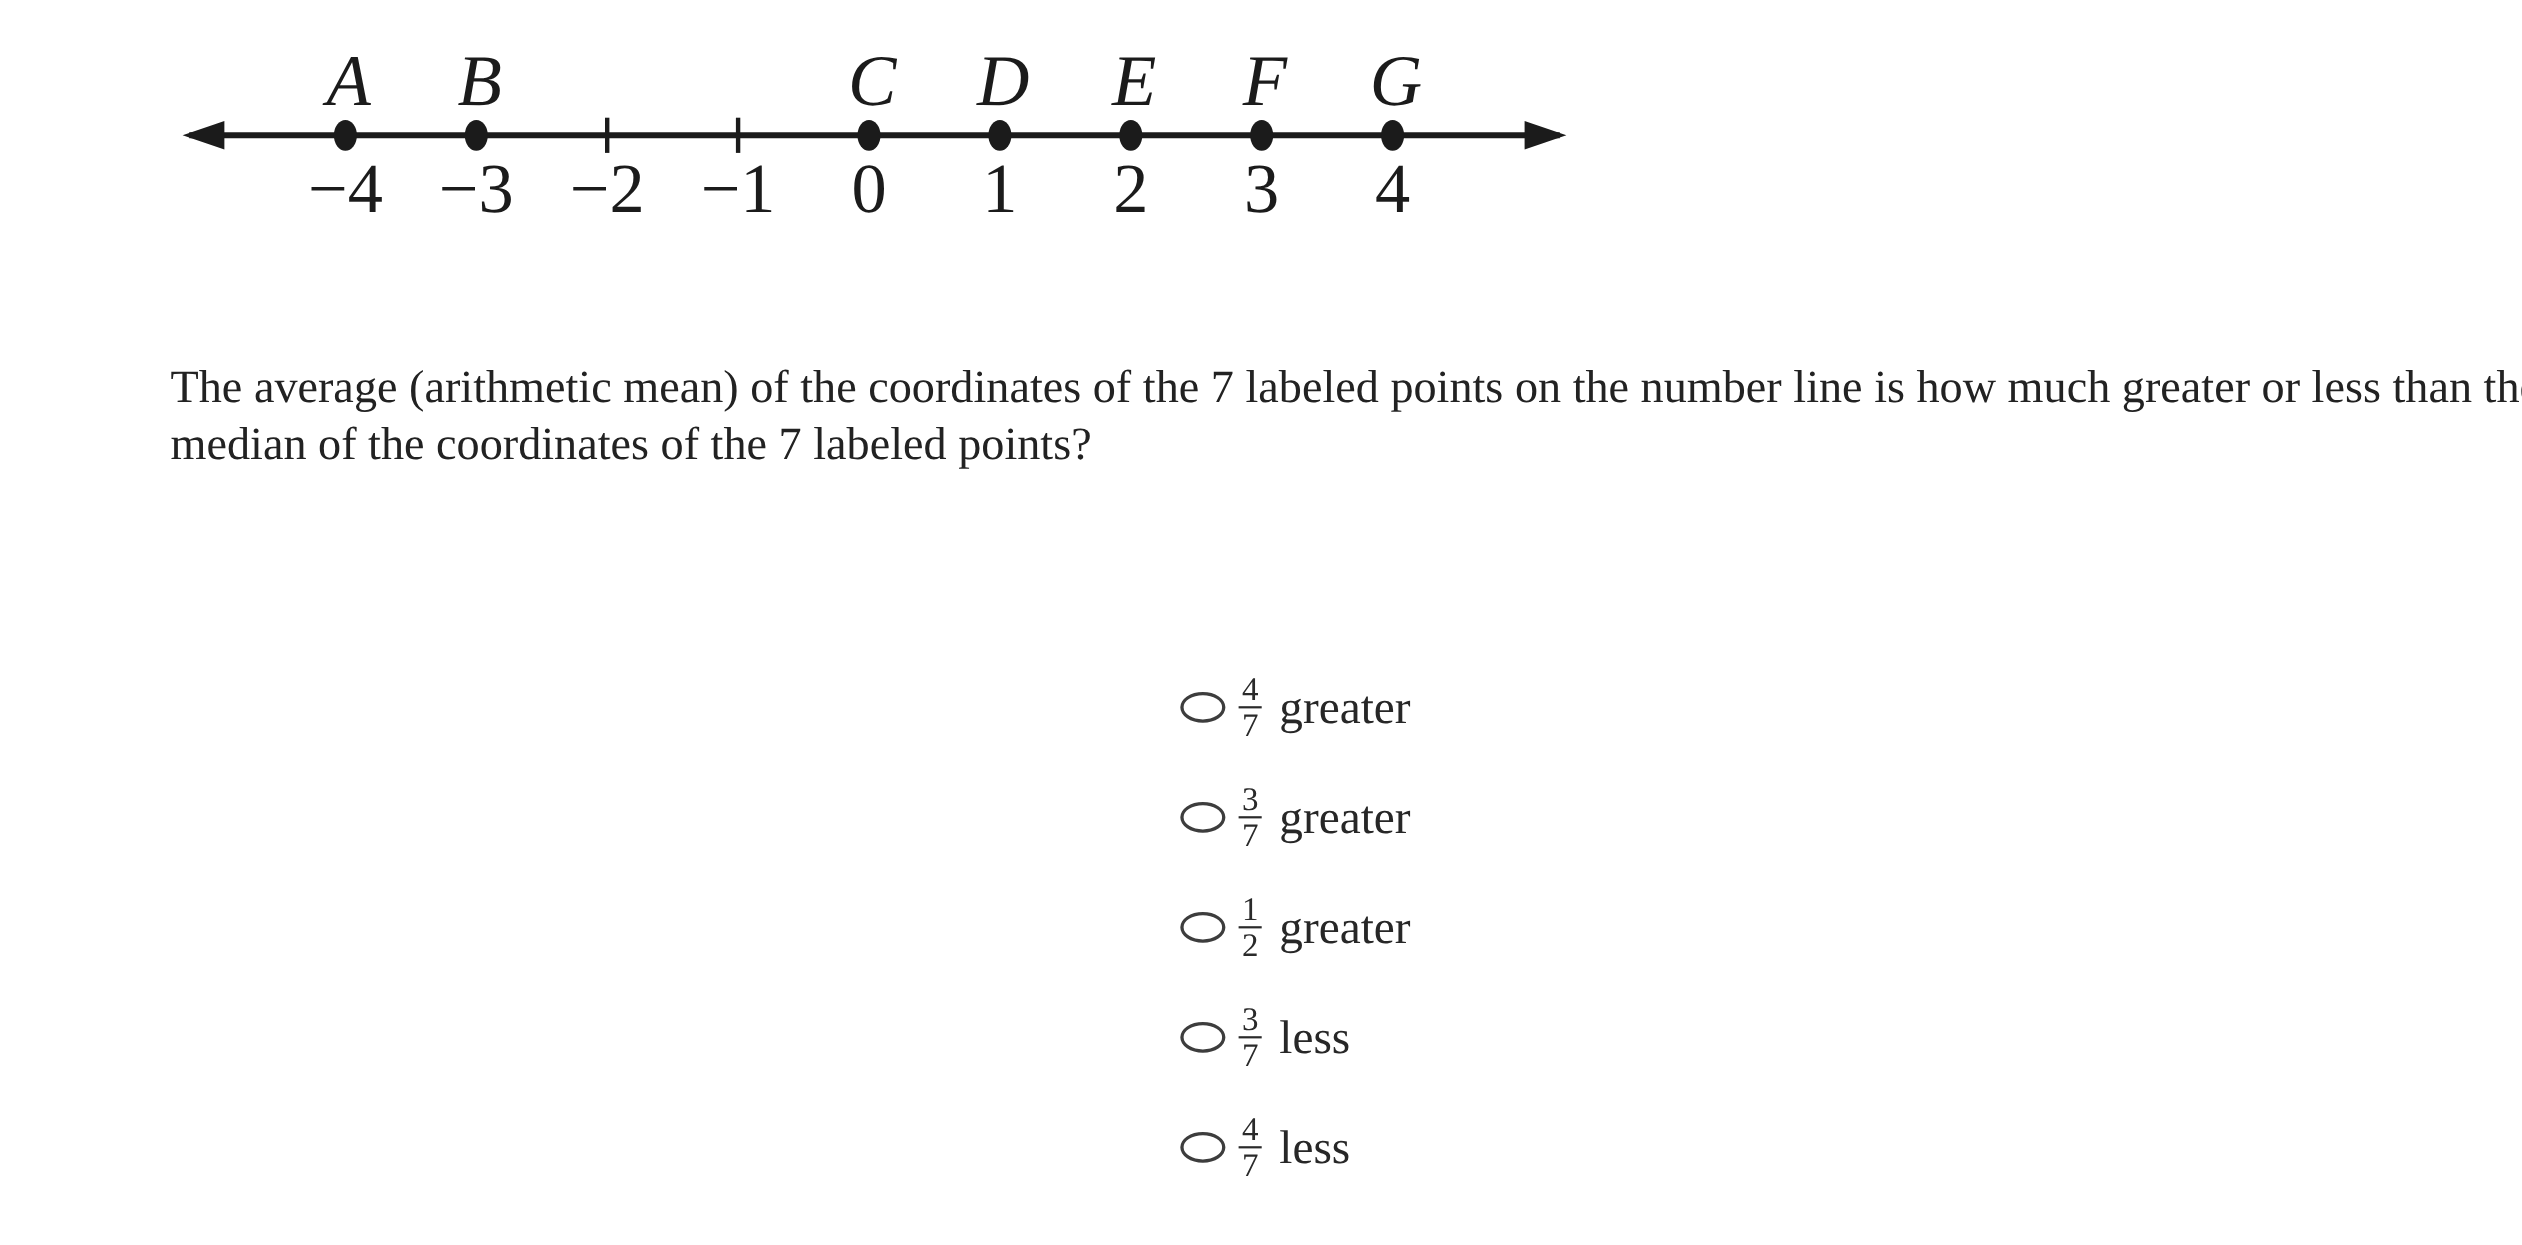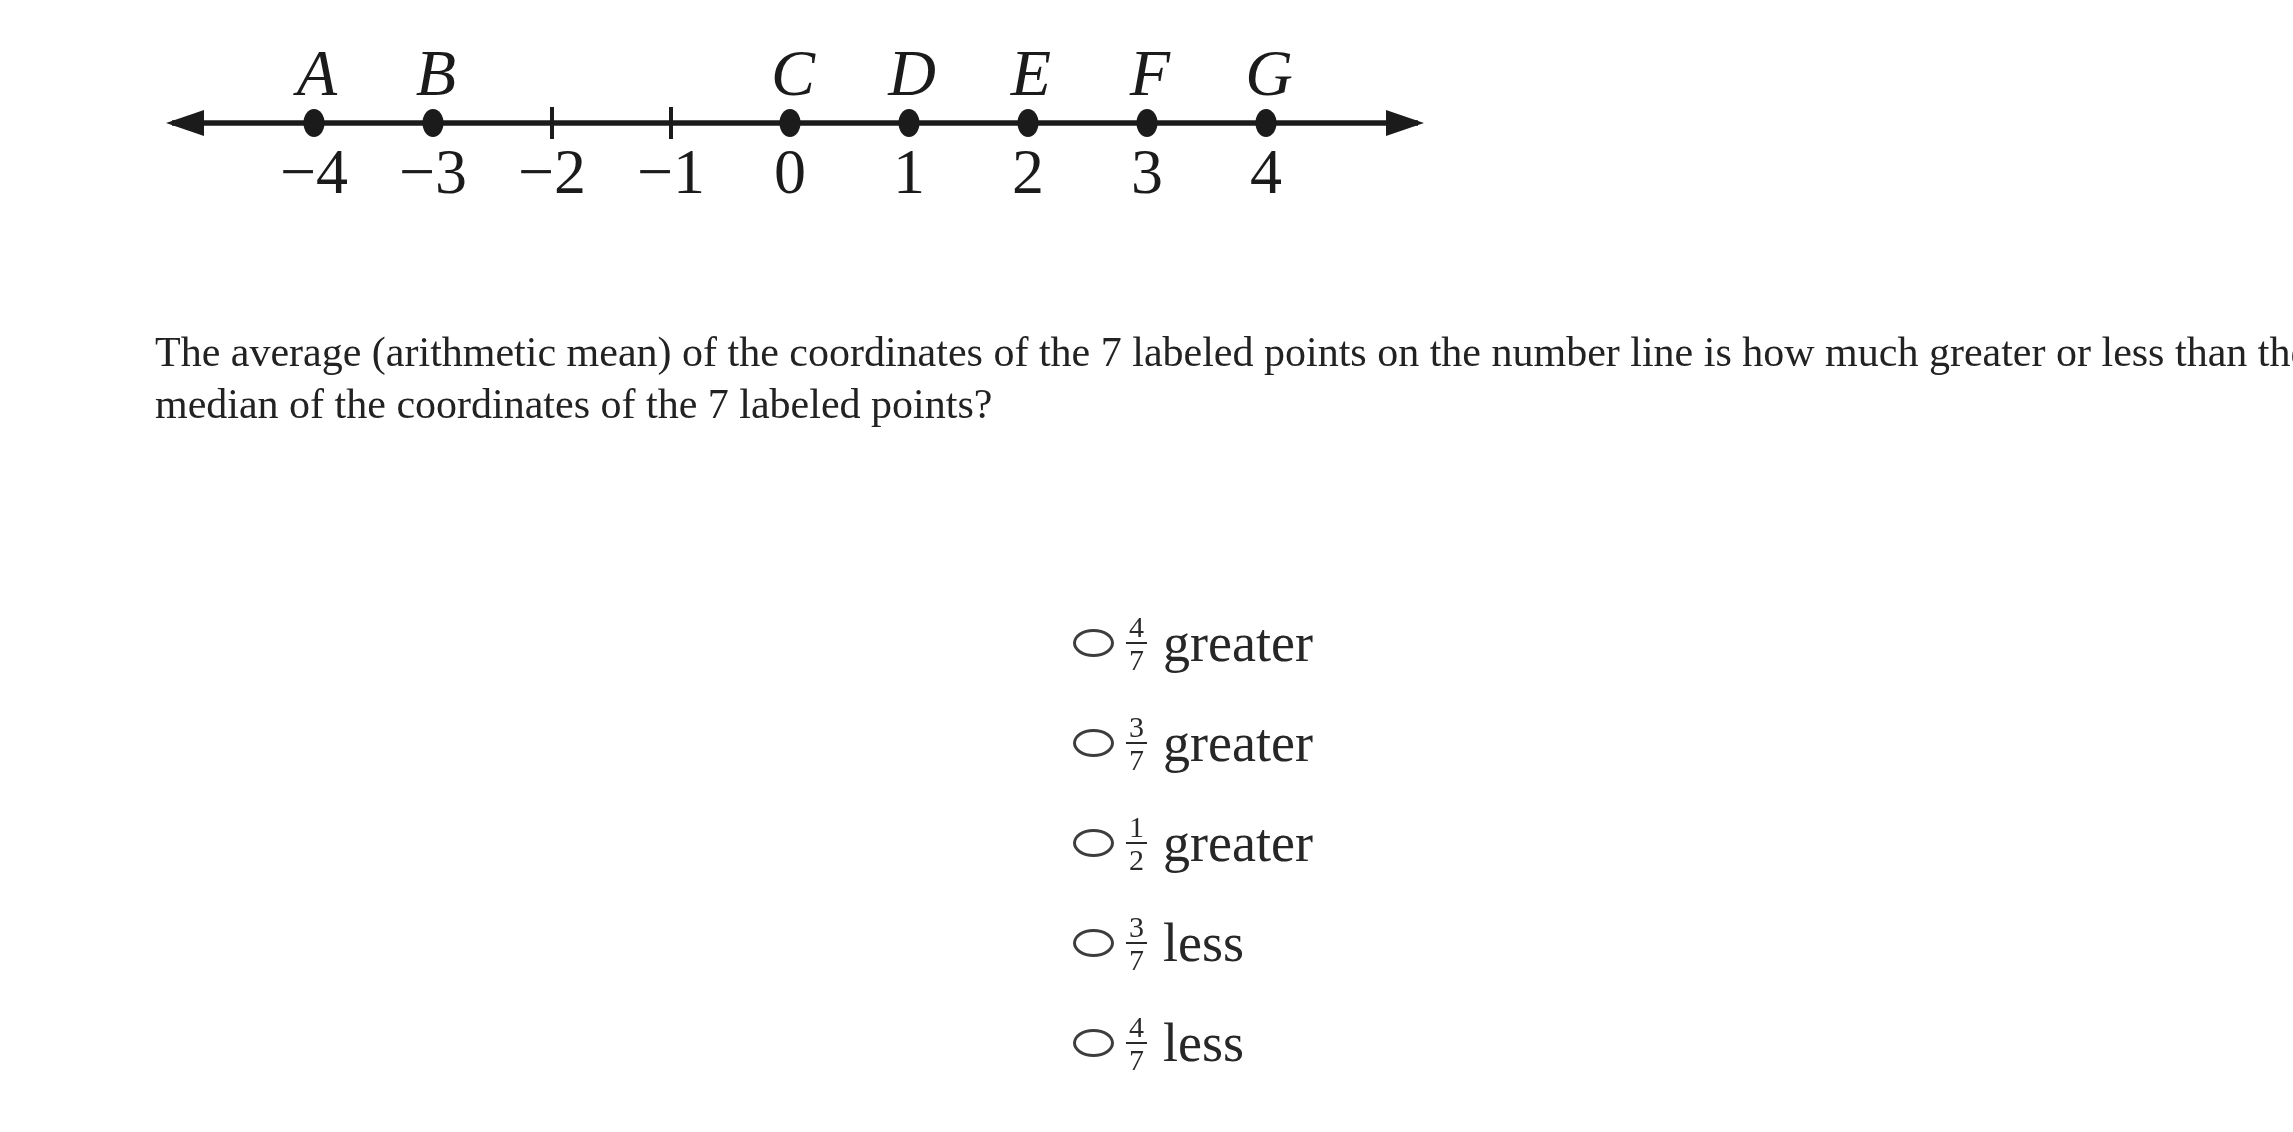--- a/index.html
+++ b/index.html
@@ -28,21 +28,21 @@
     flex:0 0 auto;width:41px;height:28px;box-sizing:border-box;
     border:3px solid #3d3d3d;border-radius:50%;background:#ffffff;
   }
   .frac{
     display:inline-flex;flex-direction:column;align-items:center;
     margin-left:12px;font-size:30px;line-height:0.9;color:#2a2a2a;
   }
   .frac .num{padding:0 3px 2px 3px;}
   .frac .den{border-top:2.5px solid #2a2a2a;padding:2px 3px 0 3px;}
   .opt-label{
-    font-size:54px;color:#272727;margin-left:16px;white-space:nowrap;
+    font-size:43px;color:#272727;margin-left:16px;white-space:nowrap;
   }
 </style>
 </head>
 <body>
 
 <div>
 
   <figure class="numberline">
     <svg id="nl-svg" viewBox="0 0 1320 200">
         <line x1="32" y1="103" x2="1278" y2="103" stroke="#1b1b1b" stroke-width="5.5"></line>

